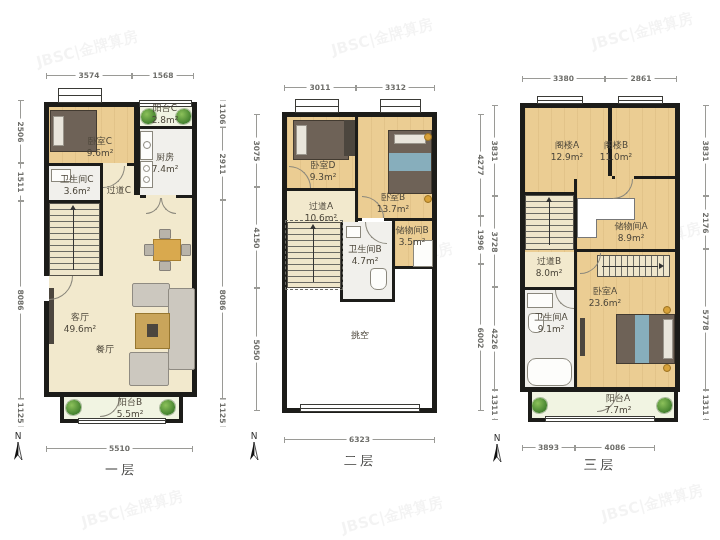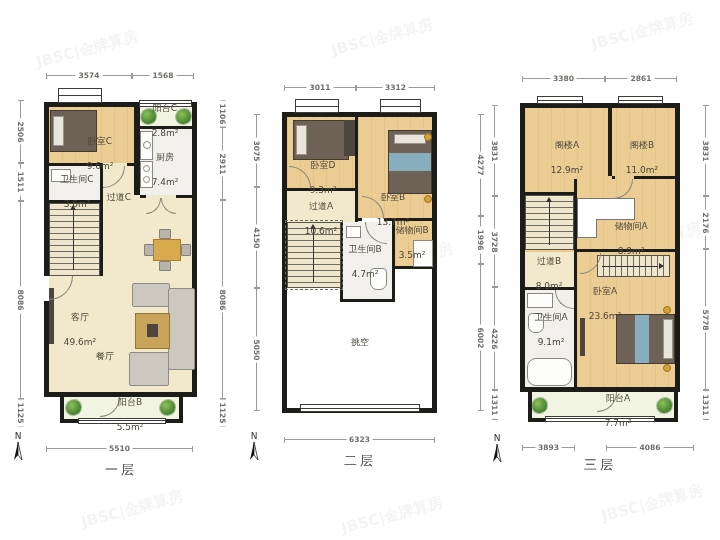--- a/index.html
+++ b/index.html
@@ -57,21 +57,21 @@
     background:#fff;padding:0 3px;font-size:7.5px;line-height:9px;color:#6e6e6a;white-space:nowrap;}
   .dimv{position:absolute;width:9px;}
   .dimv .dl{position:absolute;top:0;bottom:0;left:4px;border-left:1px solid #9a9a96;}
   .dimv .dl::before,.dimv .dl::after{content:"";position:absolute;left:-3px;height:1px;width:6px;background:#9a9a96;}
   .dimv .dl::before{top:0;} .dimv .dl::after{bottom:0;}
   .dimv .dn{position:absolute;left:4.5px;top:50%;transform:translate(-50%,-50%);
     background:#fff;padding:3px 0;font-size:7.5px;color:#6e6e6a;writing-mode:vertical-rl;white-space:nowrap;}
   
   .label{position:absolute;transform:translate(-50%,-50%);text-align:center;color:#4c463a;
     font-size:9px;line-height:1.28;white-space:nowrap;z-index:30;}
-  .label span{display:block;margin-top:13px;}
+  .label span{display:block;}
   .fname{position:absolute;transform:translateX(-50%);font-size:13px;color:#3c3c3a;letter-spacing:3px;z-index:30;}
   .compass{position:absolute;z-index:30;}
 </style>
 </head>
 <body>
 
 <div class="canvas">
 
   <div class="wm" style="left:35px;top:40px">JBSC|金牌算房</div>
   <div class="wm" style="left:330px;top:28px">JBSC|金牌算房</div>
@@ -380,21 +380,21 @@
   <div class="pale" style="position:absolute;left:528px;top:392px;width:150px;height:30px;box-sizing:border-box;border-left:4px solid #1c1c19;border-right:4px solid #1c1c19;border-bottom:4px solid #1c1c19;"></div>
   <div class="winh" style="left:545px;top:416px;width:110px;height:6px"></div>
   <div class="door doorTL" style="left:597px;top:392px;width:20px;height:20px"></div>
   <div class="plant" style="left:532px;top:398px"></div>
   <div class="plant" style="left:657px;top:398px"></div>
 
   <div class="label" style="left:567px;top:152px">
     <span>阁楼A</span>
       <span>12.9m²</span>
   </div>
-  <div class="label" style="left:642px;top:152px">
+  <div class="label" style="left:616px;top:152px">
     <span>阁楼B</span>
       <span>11.0m²</span>
   </div>
   <div class="label" style="left:631px;top:233px">
     <span>储物间A</span>
       <span>8.9m²</span>
   </div>
   <div class="label" style="left:549px;top:268px">
     <span>过道B</span>
       <span>8.0m²</span>
@@ -417,21 +417,21 @@
       <b class="dn">3380</b>
     </div>
   <div class="dimh" style="left:605px;top:74px;width:72px">
       <i class="dl"></i>
       <b class="dn">2861</b>
     </div>
   <div class="dimh" style="left:522px;top:443px;width:53px">
       <i class="dl"></i>
       <b class="dn">3893</b>
     </div>
-  <div class="dimh" style="left:606px;top:443px;width:88px">
+  <div class="dimh" style="left:575px;top:443px;width:80px">
       <i class="dl"></i>
       <b class="dn">4086</b>
     </div>
   <div class="dimv" style="left:490px;top:105px;height:91px">
       <i class="dl"></i>
       <b class="dn">3831</b>
     </div>
   <div class="dimv" style="left:490px;top:196px;height:91px">
       <i class="dl"></i>
       <b class="dn">3728</b>

